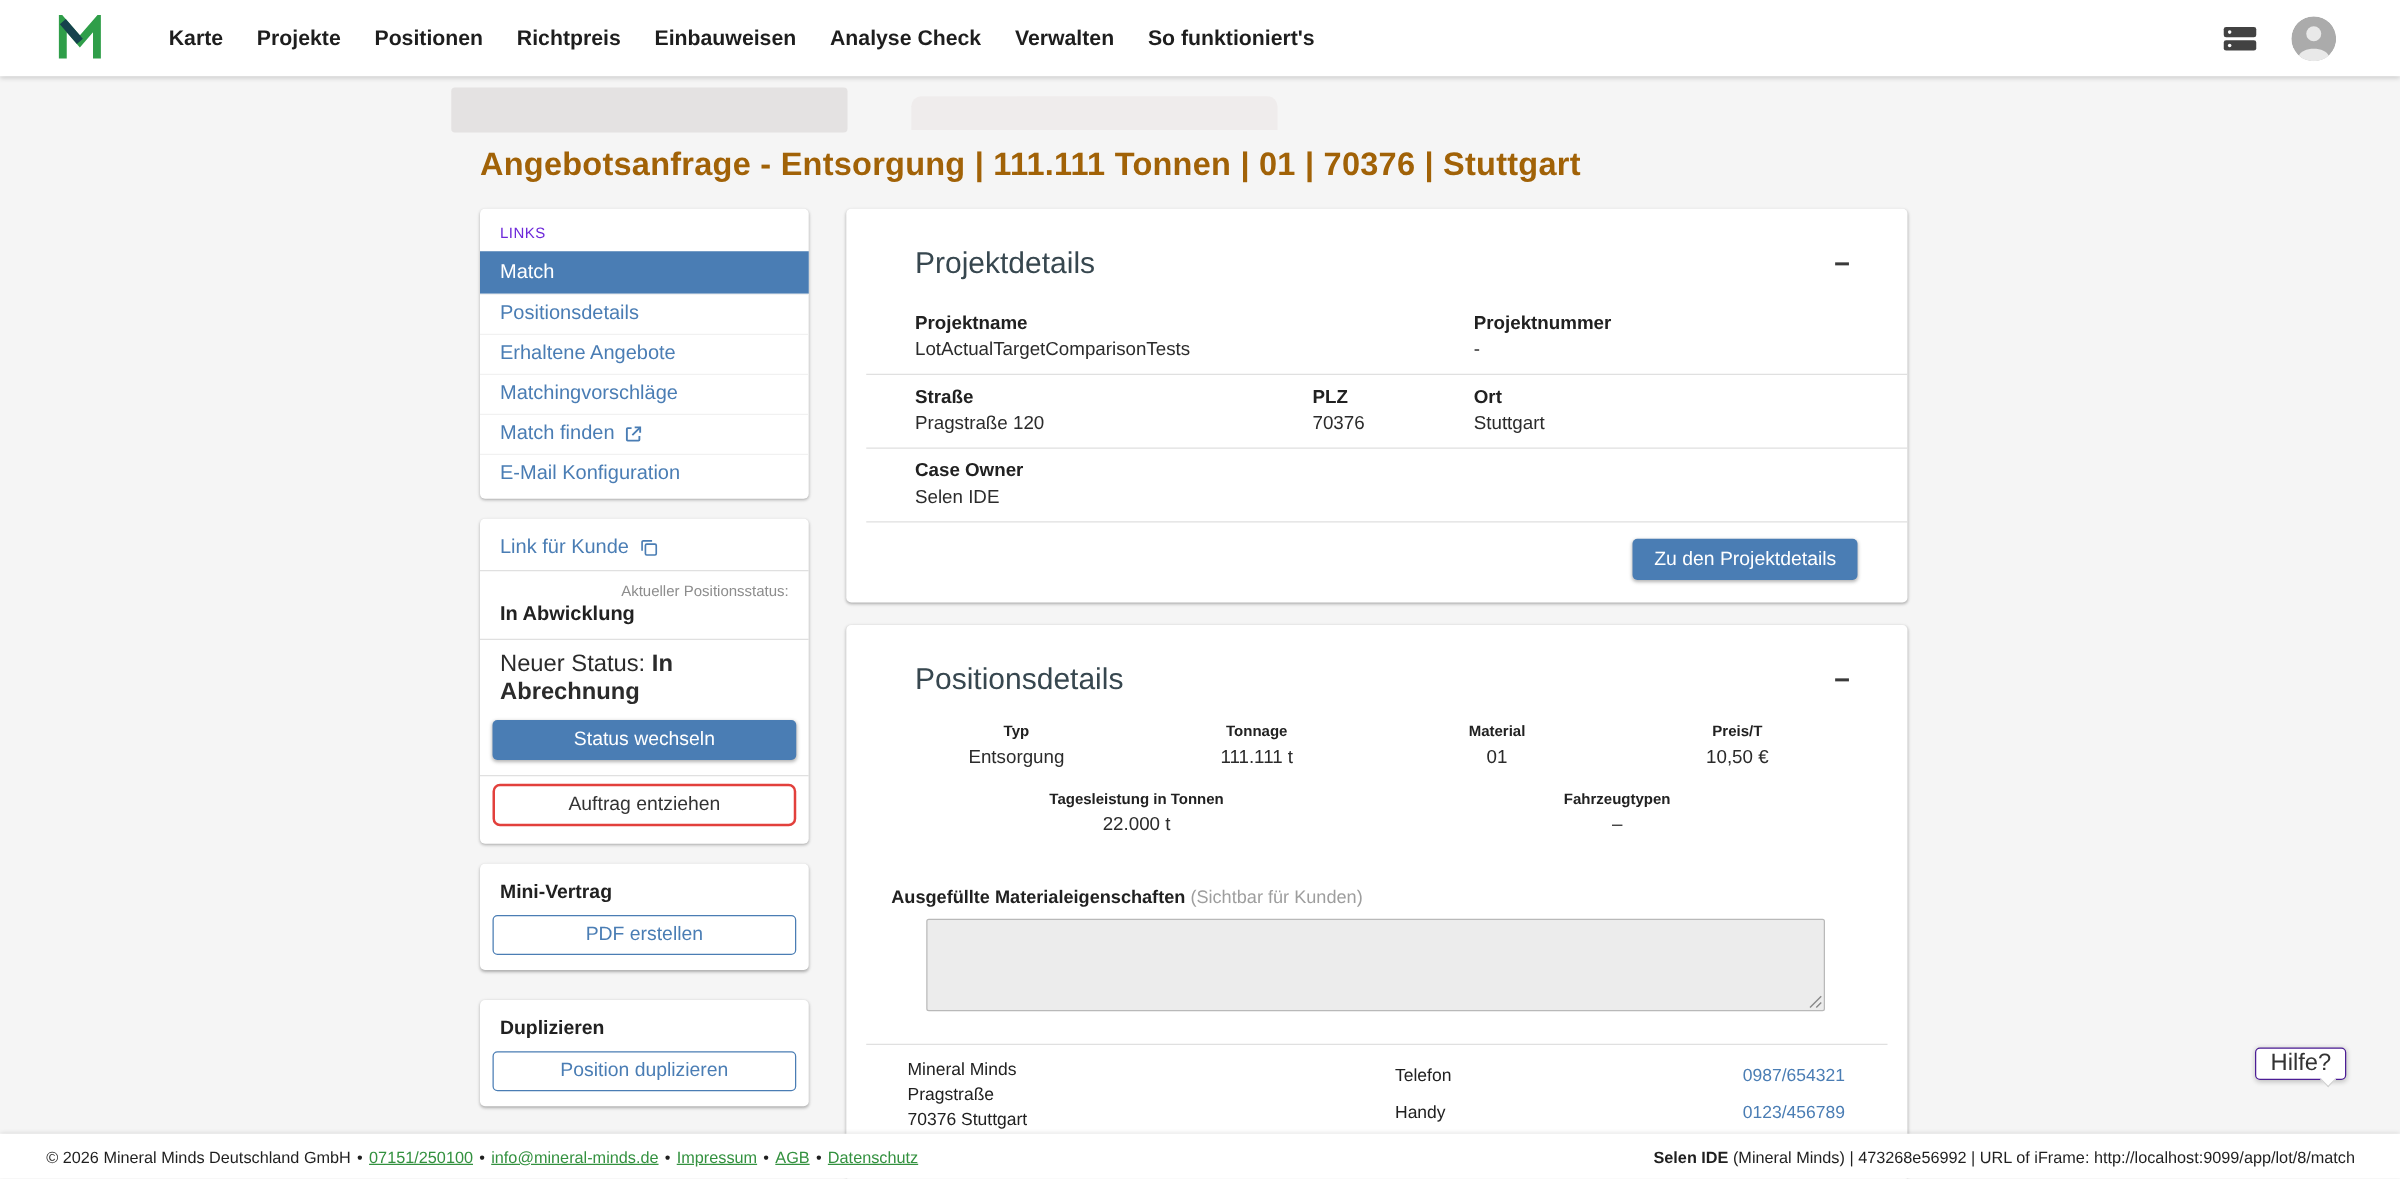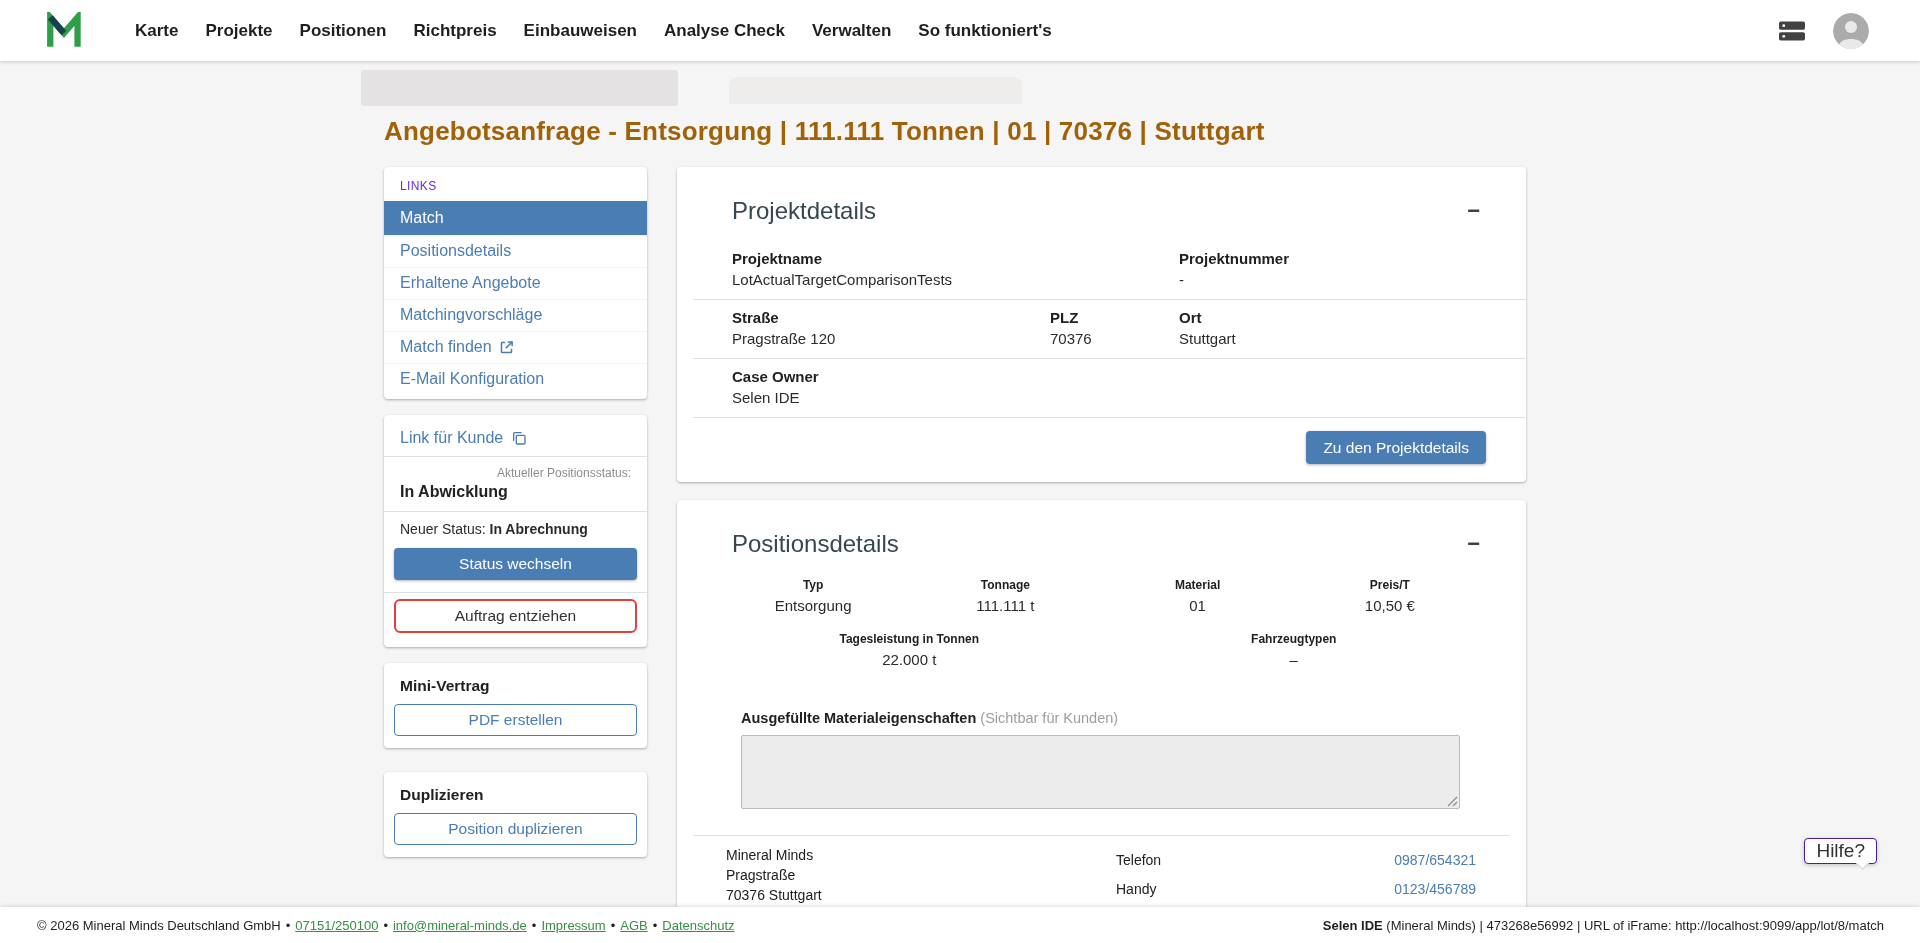--- a/index.html
+++ b/index.html
@@ -66,21 +66,21 @@
 
   .status-card { margin-top: 16px; padding: 4px 0 12px; }
   .customer-link {
     padding: 10px 16px 9px; color: #4a7db4; font-size: 16px;
     display: flex; align-items: center; gap: 8px; cursor: pointer;
   }
   .divider { border-top: 1px solid #e0e0e0; }
   .status-block { padding: 9px 16px 10px; }
   .status-caption { font-size: 12px; color: #8d8d8d; text-align: right; }
   .status-value { font-size: 16px; font-weight: 700; color: #212121; margin-top: 3px; }
-  .next-status { padding: 9px 16px 5px; font-size: 14px; color: #2b2b2b; }
+  .next-status { padding: 9px 16px 5px; font-size: 19px; color: #2b2b2b; }
   .next-status b { font-weight: 700; }
 
   .btn { display: block; border: none; border-radius: 4px; font-size: 15.5px; }
   .btn-primary {
     margin: 6px 10px 12px; width: calc(100% - 20px); height: 32px;
     background: #4a7db4; color: #fff;
     box-shadow: 0 1px 3px rgba(0,0,0,.3);
   }
   .btn-danger {
     margin: 6px 10px 2px; width: calc(100% - 20px); height: 34px;
@@ -119,21 +119,21 @@
     border: none; border-radius: 4px; font-size: 15.5px;
     box-shadow: 0 1px 3px rgba(0,0,0,.3);
   }
 
   .stats-row { display: flex; padding: 4px 40px 0; text-align: center; }
   .stats-row.second { margin-top: 14px; }
   .stat { flex: 1; }
   .stat .lbl { font-size: 12px; font-weight: 700; color: #212121; }
   .stat .val { font-size: 15px; color: #2b2b2b; margin-top: 5px; }
 
-  .material-label { margin: 42px 64px 9px; font-size: 14.5px; color: #212121; }
+  .material-label { margin: 42px 36px 9px; font-size: 14.5px; color: #212121; }
   .material-label .b { font-weight: 700; }
   .material-label .hint { color: #9e9e9e; font-weight: 400; }
   .material-box {
     margin: 0 66px 0 64px; height: 74px;
     background: #ececec; border: 1px solid #b9b9b9; border-radius: 2px;
     position: relative;
   }
   .resize-grip { position: absolute; right: 1px; bottom: 1px; }
 
   .contact { margin: 26px 16px 0; border-top: 1px solid #e0e0e0; display: flex; padding: 9px 34px 40px 33px; }

